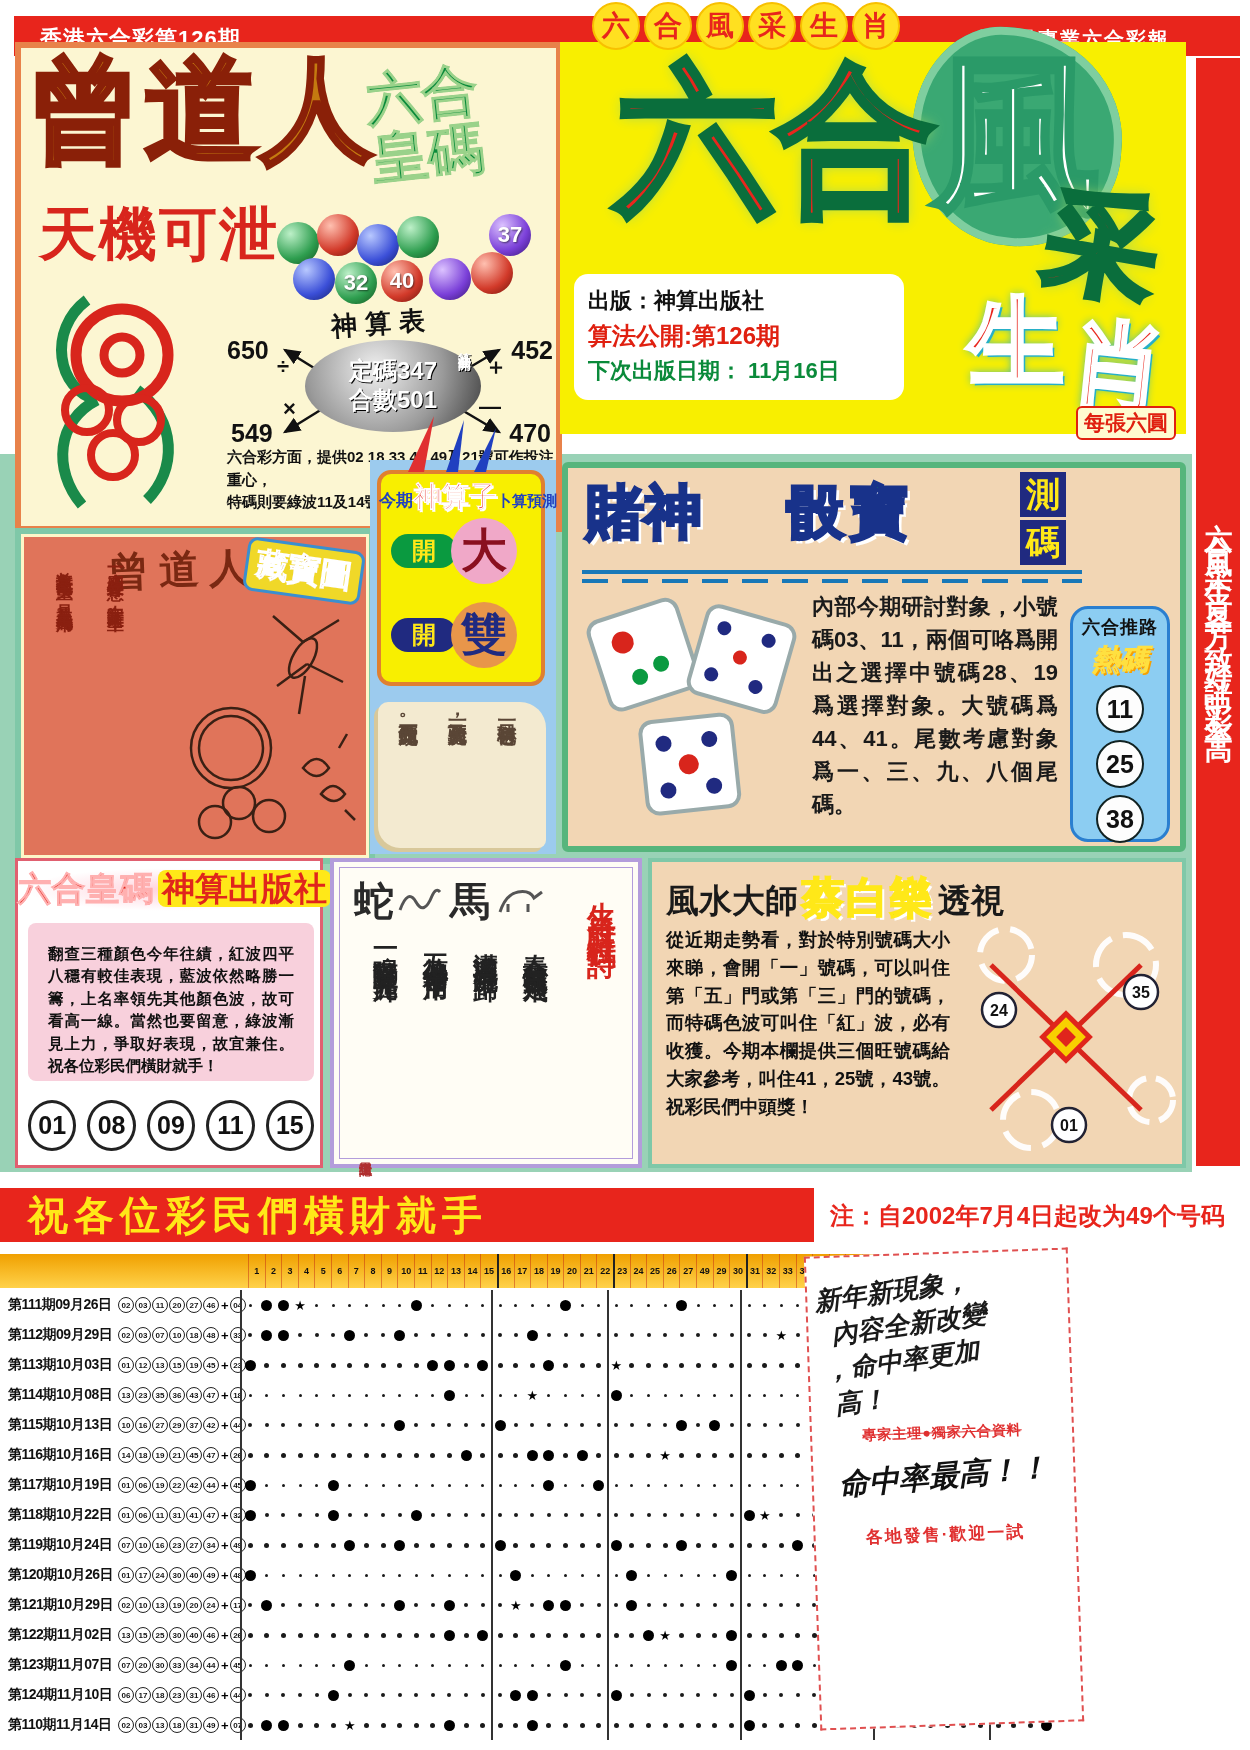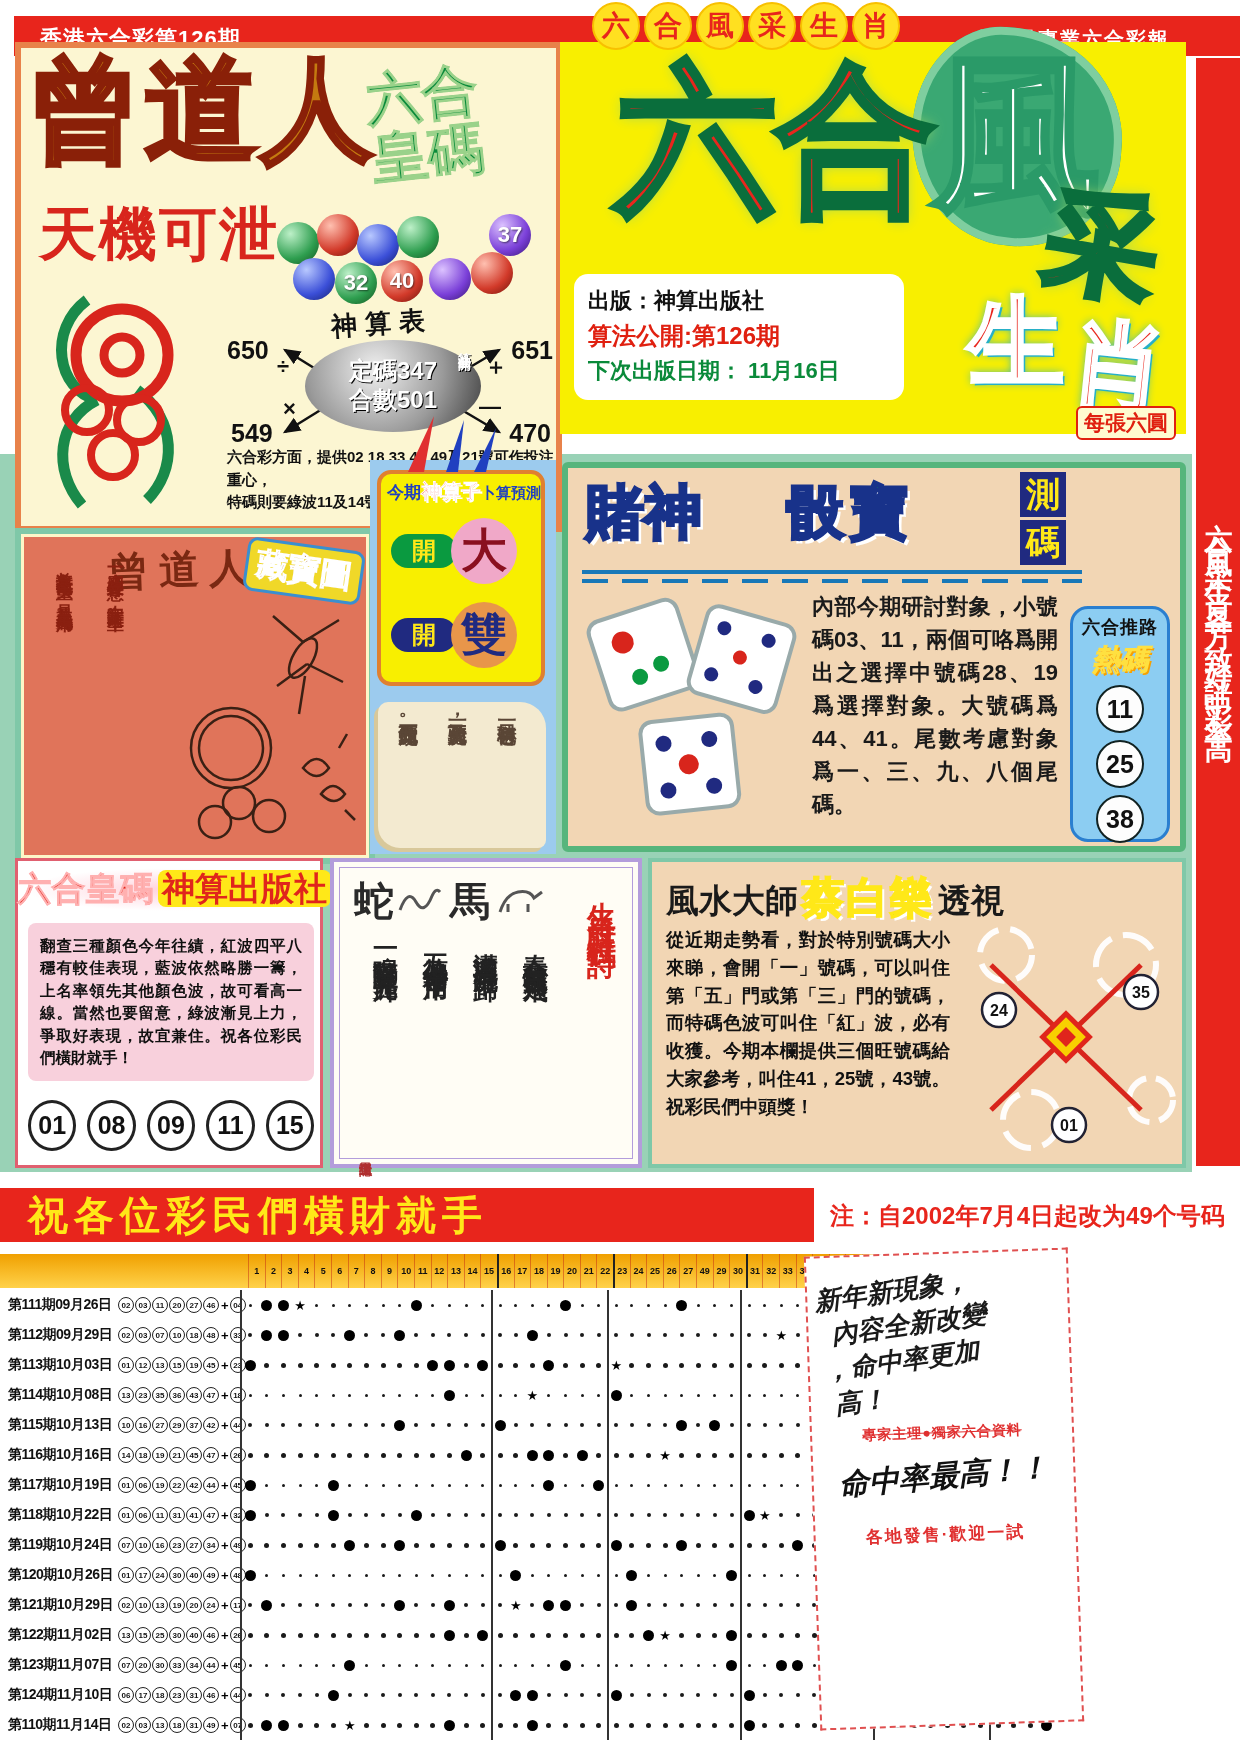--- a/index.html
+++ b/index.html
@@ -77,21 +77,21 @@
   .tre-poem{position:absolute;left:18px;top:24px;height:296px;writing-mode:vertical-rl;white-space:pre-line;
             font-size:17px;font-weight:bold;color:#8a2010;line-height:3.0;letter-spacing:2px;}
   .tre-art{position:absolute;right:6px;top:64px;}
 
   
   .p-pred{position:absolute;left:370px;top:460px;width:186px;height:394px;background:#9ccbee;z-index:3;}
   .pred-box{position:absolute;left:7px;top:10px;width:168px;height:216px;background:#f8ef00;border:4px solid #e08030;
             border-radius:14px;box-sizing:border-box;}
   .pred-head{position:absolute;left:-2px;top:4px;width:170px;text-align:center;white-space:nowrap;}
   .pred-head .h1{font-size:17px;font-weight:900;color:#2040c0;}
-  .pred-head .h2{font-size:20px;font-weight:900;color:#e8251c;-webkit-text-stroke:0.5px #fff;text-shadow:2px 2px 0 #fff;}
+  .pred-head .h2{font-size:28px;font-weight:900;color:#e8251c;-webkit-text-stroke:0.5px #fff;text-shadow:2px 2px 0 #fff;}
   .pred-head .h3{font-size:15px;font-weight:900;color:#2040c0;}
   .pred-row{position:absolute;left:10px;display:flex;align-items:center;}
   .pill{width:66px;height:34px;border-radius:17px;color:#ffe818;font-size:24px;font-weight:900;
         display:flex;align-items:center;justify-content:center;}
   .pill.g{background:#0a9a40;} .pill.n{background:#202a80;}
   .bigc{width:66px;height:66px;border-radius:50%;margin-left:-6px;display:flex;align-items:center;justify-content:center;
         font-size:46px;font-weight:900;}
   .bigc.pink{background:#f0a8c8;color:#8a1020;} .bigc.org{background:#e8964a;color:#202a80;}
   .bolts{position:absolute;left:24px;top:-44px;z-index:6;}
   .scroll{position:absolute;left:8px;top:242px;width:168px;height:146px;background:#f3ead0;
@@ -125,21 +125,21 @@
                    font-size:25px;font-weight:bold;color:#111;display:flex;align-items:center;justify-content:center;}
 
   
   .p-sebo{position:absolute;left:15px;top:858px;width:308px;height:310px;background:#fff;
           border:3px solid #e06070;box-sizing:border-box;z-index:3;}
   .sebo-title{position:absolute;left:0;top:6px;width:100%;text-align:center;white-space:nowrap;
               background:radial-gradient(closest-side,#ffd2dc,transparent 95%);}
   .sebo-t1{font-size:33px;font-weight:900;color:#e0251c;-webkit-text-stroke:1px #ffb0b0;letter-spacing:1px;}
   .sebo-t2{font-size:33px;font-weight:900;color:#e0251c;background:#ffe818;border-radius:8px;padding:0 4px;margin-left:4px;}
   .sebo-body{position:absolute;left:10px;top:62px;width:286px;height:158px;background:#f8d0dc;border-radius:8px;
-             padding:12px;box-sizing:border-box;font-size:15.5px;font-weight:bold;color:#101010;line-height:1.45;text-align:justify;}
+             padding:20px;box-sizing:border-box;font-size:15.5px;font-weight:bold;color:#101010;line-height:1.45;text-align:justify;}
   .sebo-nums{position:absolute;left:10px;bottom:14px;width:286px;display:flex;justify-content:center;gap:11px;}
   .sebo-nums span{width:45px;height:45px;border-radius:50%;background:#fff;border:3px solid #222;
                   font-size:25px;font-weight:bold;color:#111;display:flex;align-items:center;justify-content:center;}
 
   
   .p-poem{position:absolute;left:330px;top:858px;width:312px;height:310px;background:#fffdf5;
           border:4px solid #b39ddb;outline:1px solid #b39ddb;outline-offset:-10px;box-sizing:border-box;z-index:3;}
   .poem-z{position:absolute;top:12px;font-size:40px;font-weight:900;color:#2a2a2a;
           font-family:"Liberation Serif","DejaVu Serif",serif;}
   .poem-title{position:absolute;right:16px;top:16px;height:280px;writing-mode:vertical-rl;
@@ -262,21 +262,21 @@
         <line x1="228" y1="62" x2="272" y2="36" stroke="#111" stroke-width="2.5" marker-end="url(#ah)"></line>
         <line x1="100" y1="92" x2="58" y2="118" stroke="#111" stroke-width="2.5" marker-end="url(#ah)"></line>
         <line x1="228" y1="92" x2="272" y2="118" stroke="#111" stroke-width="2.5" marker-end="url(#ah)"></line>
       </svg>
       <div class="ss-ellipse">
         <div class="l">定碼347</div>
         <div class="l">合數501</div>
       </div>
       <div class="ss-note">算法公開</div>
       <span class="ss-num" style="left:0;top:22px;">650</span>
-      <span class="ss-num" style="right:0;top:22px;">651</span>
+      <span class="ss-num" style="right:0;top:22px;">452</span>
       <span class="ss-num" style="left:4px;bottom:0;">549</span>
       <span class="ss-num" style="right:2px;bottom:0;">470</span>
       <span class="ss-op" style="left:50px;top:40px;">÷</span>
       <span class="ss-op" style="right:46px;top:38px;">＋</span>
       <span class="ss-op" style="left:56px;bottom:26px;">×</span>
       <span class="ss-op" style="right:52px;bottom:28px;">—</span>
     </div>
     <div class="zdr-foot">
       <div>六合彩方面，提供02 18 33 48 49及21號可作投注重心，</div>
       <div>特碼則要綠波11及14號，祝中獎！</div>

